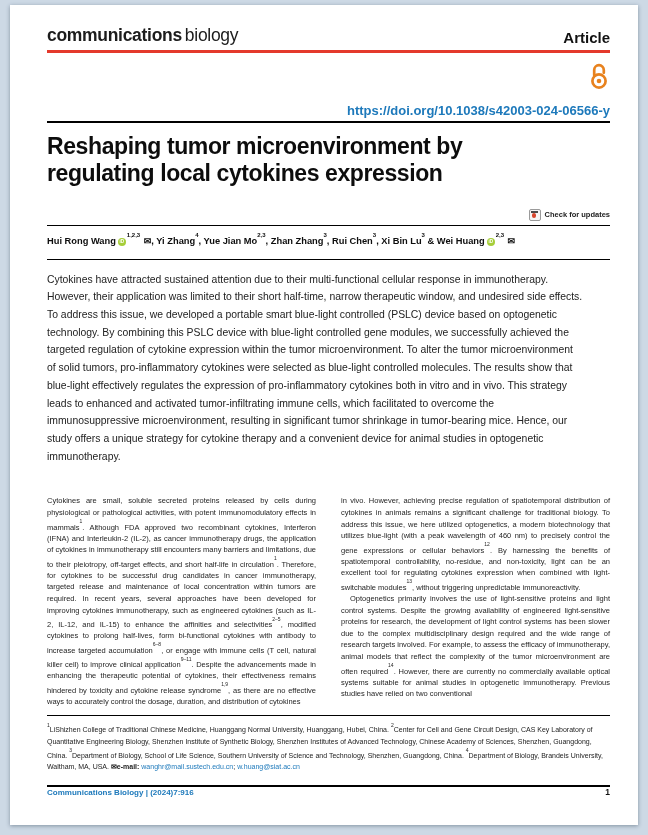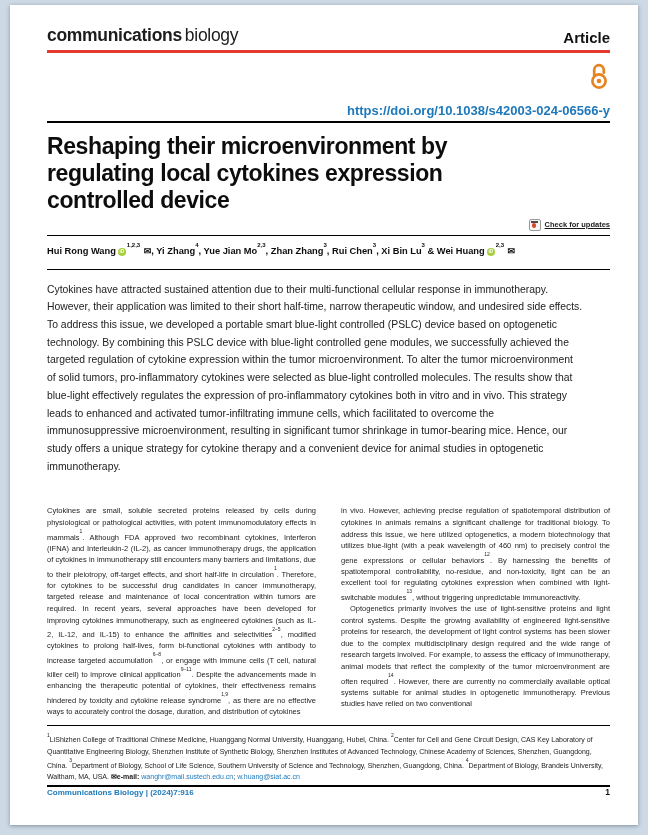--- a/index.html
+++ b/index.html
@@ -27,21 +27,21 @@
   .brand-light{font-weight:400;margin-left:3px;}
   .article-label{font-weight:700;font-size:15px;color:#111;}
   .red-rule{height:3px;background:#e4392c;margin-top:4px;}
   .oa-row{display:flex;justify-content:flex-end;margin-top:9px;height:28px;}
   .doi-row{display:flex;justify-content:flex-end;margin-top:13px;}
   .doi{font-size:13px;font-weight:700;color:#1d79bb;text-decoration:none;}
   .black-rule{height:1.5px;background:#000;margin-top:3px;}
   
   .title{margin:10px 0 0 0;font-size:23px;line-height:27px;font-weight:700;color:#0d0d0d;letter-spacing:-0.4px;width:490px;}
   
-  .updates-row{display:flex;justify-content:flex-end;margin-top:5px;text-decoration:underline;}
+  .updates-row{display:flex;justify-content:flex-end;margin-top:22px;}
   .updates-badge{display:inline-flex;align-items:center;gap:4px;font-size:7.5px;font-weight:700;color:#222;cursor:pointer;}
   .crossmark{width:10px;height:10px;border:1px solid #9a9a9a;border-radius:2px;background:#f5f5f5;position:relative;display:inline-block;}
   .crossmark::before{content:'';position:absolute;left:1px;top:1px;width:7px;height:2px;background:#4a4a4a;}
   .crossmark::after{content:'';position:absolute;left:2.2px;top:3.6px;width:4.6px;height:4.6px;border-radius:50%;background:#d6452c;}
   .thin-rule{height:1px;background:#000;margin-top:4px;}
   
   .authors{padding:6px 0 7px 0;font-size:9.3px;font-weight:700;color:#0d0d0d;line-height:13px;}
   .authors sup{font-size:6px;position:relative;top:-3px;font-weight:700;}
   .orcid-icon{display:inline-block;width:8px;height:8px;border-radius:50%;background:#a6ce39;color:#fff;font-size:4.6px;font-weight:700;text-align:center;line-height:8px;vertical-align:1px;margin:0 1px 0 2px;}
   .env-icon{font-size:9px;color:#111;margin-left:1px;}
@@ -89,23 +89,22 @@
         </svg>
       </span>
     </div>
 
     <div class="doi-row">
       <a href="#" class="doi">https://doi.org/10.1038/s42003-024-06566-y</a>
     </div>
     <div class="black-rule"></div>
 
     <h1 class="title" id="title">
-        <div>Reshaping their microenvironment by</div>
+        <div>Reshaping tumor microenvironment by</div>
         <div>regulating local cytokines expression</div>
-        <div>controlled device</div>
       </h1>
 
     <div class="updates-row">
       <span class="updates-badge">
         <span class="crossmark"></span>
         <span>Check for updates</span>
       </span>
     </div>
     <div class="thin-rule"></div>
 

